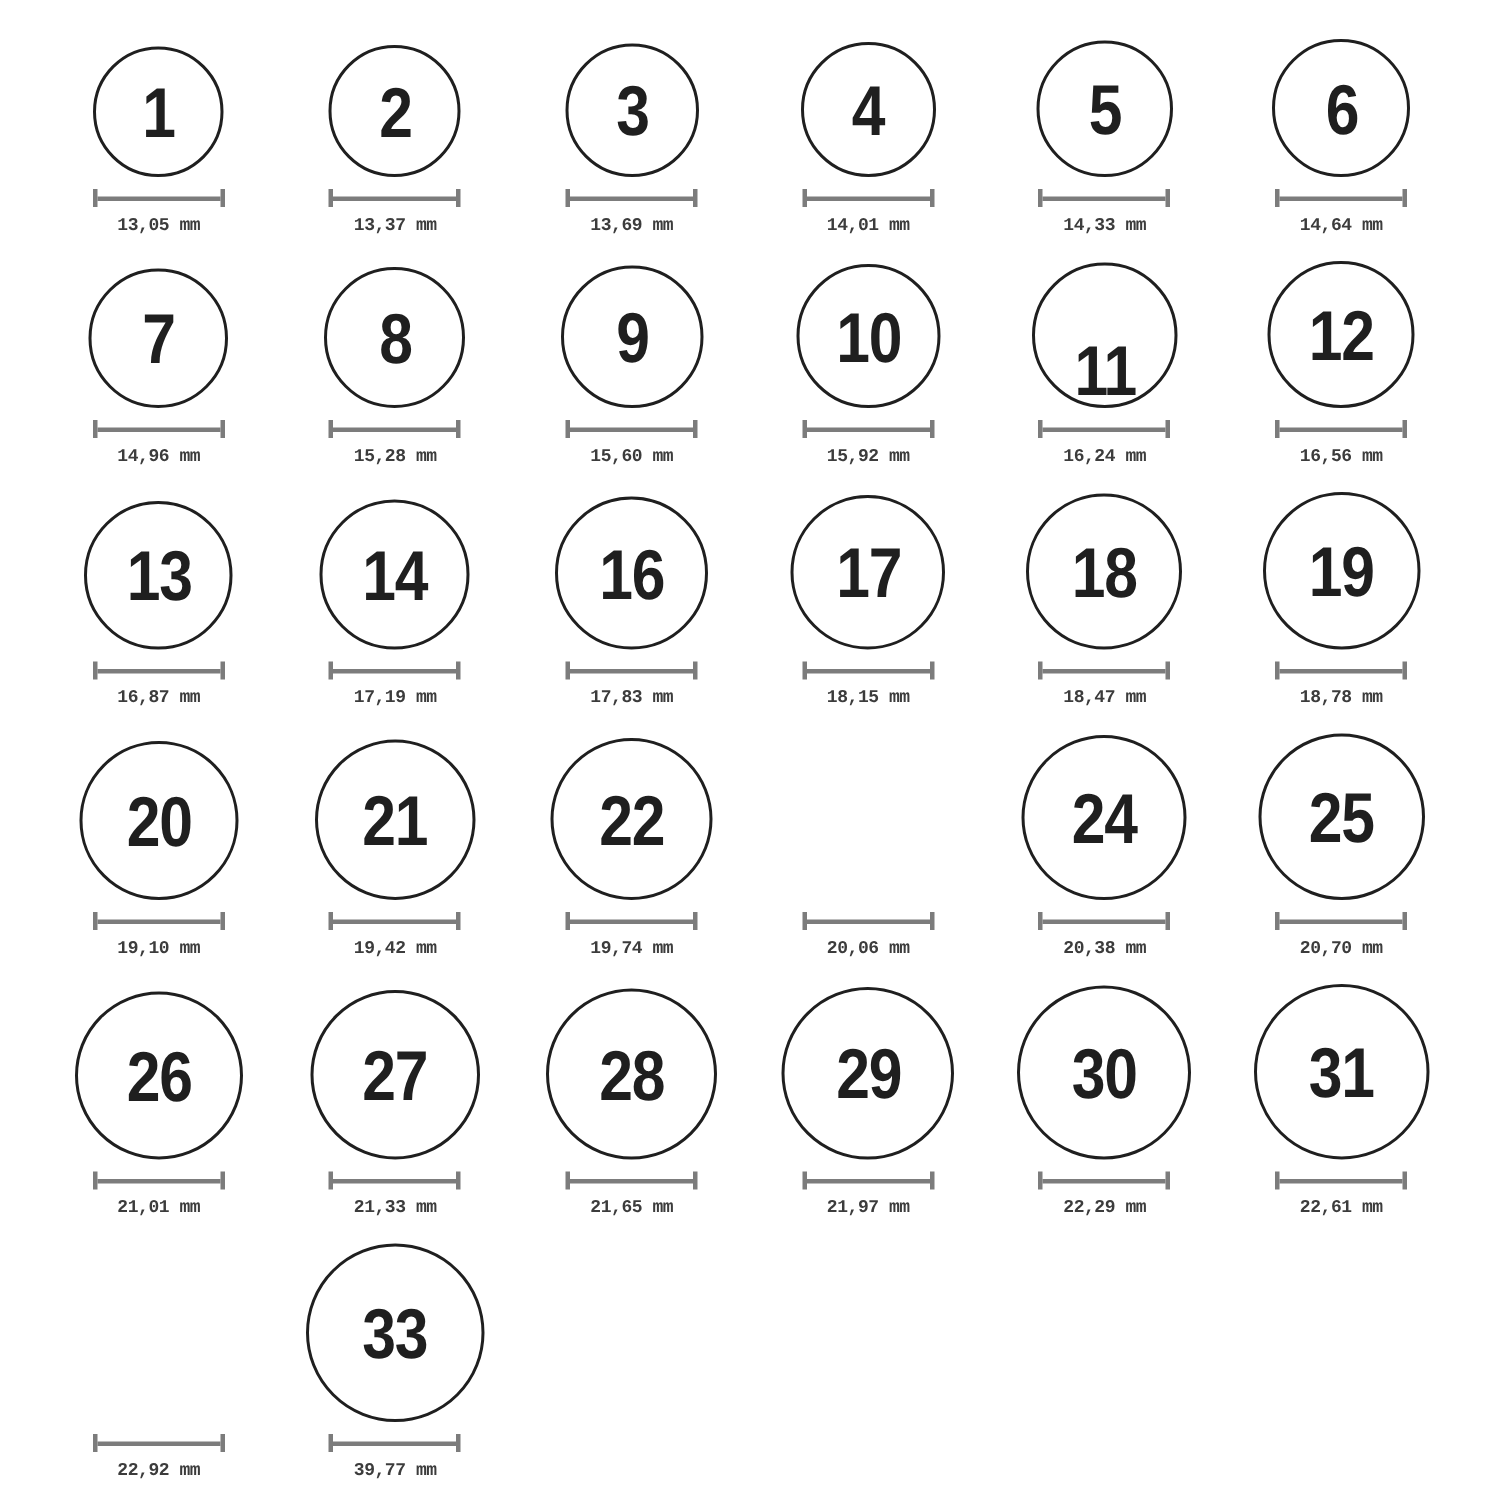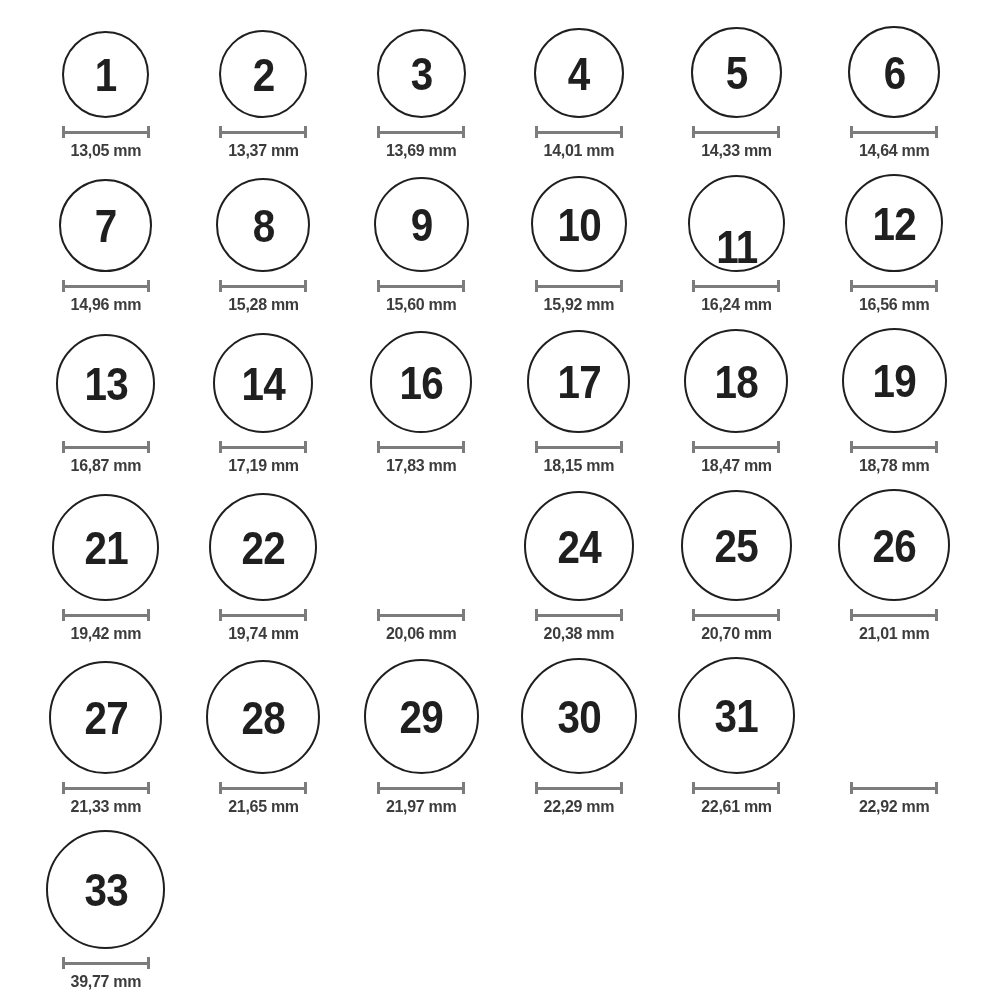--- a/index.html
+++ b/index.html
@@ -59,25 +59,26 @@
     flex: 0 0 auto;
   }
   .line {
     flex: 1 1 auto;
     height: 3px;
     background: var(--bar_gray, #7c7c7c);
   }
   .mm {
     margin-top: 3px;
     font-weight: bold;
-    font-size: 16px;
+    font-size: 12px;
     line-height: 19px;
     letter-spacing: -0.3px;
     color: var(--label_text, #3c3c3c);
     white-space: nowrap;
+    font-family: Liberation Mono, monospace;
   }
 </style>
 </head>
 <body style="--background: #ffffff; --circle_stroke: #1f1f1f; --number_text: #1f1f1f; --bar_gray: #7c7c7c; --label_text: #3c3c3c; background: rgb(255, 255, 255);">
 
 <div class="grid">
   <div class="cell">
     <div class="circle" style="width: 87px; height: 87px;">
       <span class="num">1</span>
     </div>
@@ -287,20 +288,31 @@
       <span class="num">19</span>
     </div>
     <div class="bar">
       <span class="tick"></span>
       <span class="line"></span>
       <span class="tick"></span>
     </div>
     <div class="mm">18,78 mm</div>
   </div>
 
+  <div class="cell">
+    <div class="circle" style="width: 106px; height: 106px;">
+      <span class="num">20</span>
+    </div>
+    <div class="bar">
+      <span class="tick"></span>
+      <span class="line"></span>
+      <span class="tick"></span>
+    </div>
+    <div class="mm">19,10 mm</div>
+  </div>
 
   <div class="cell">
     <div class="circle" style="width: 107px; height: 107px;">
       <span class="num">21</span>
     </div>
     <div class="bar">
       <span class="tick"></span>
       <span class="line"></span>
       <span class="tick"></span>
     </div>

